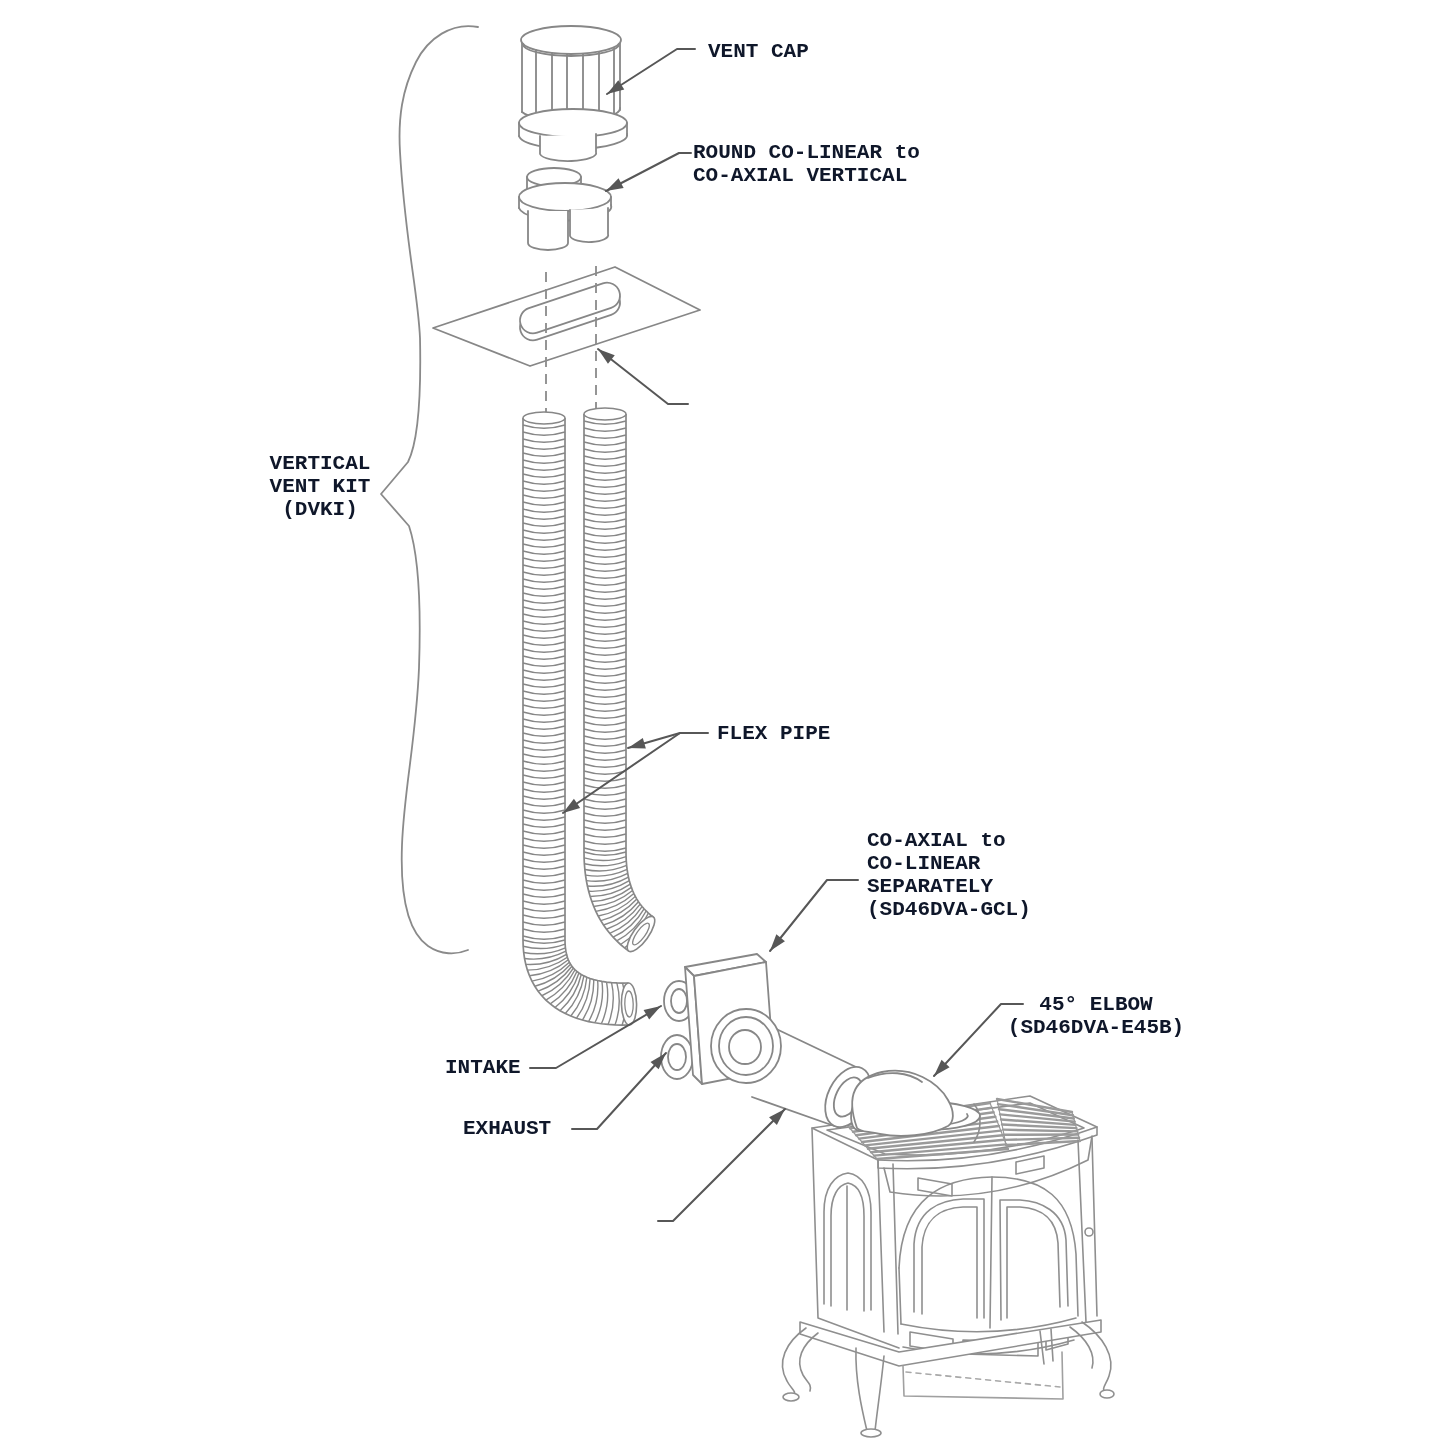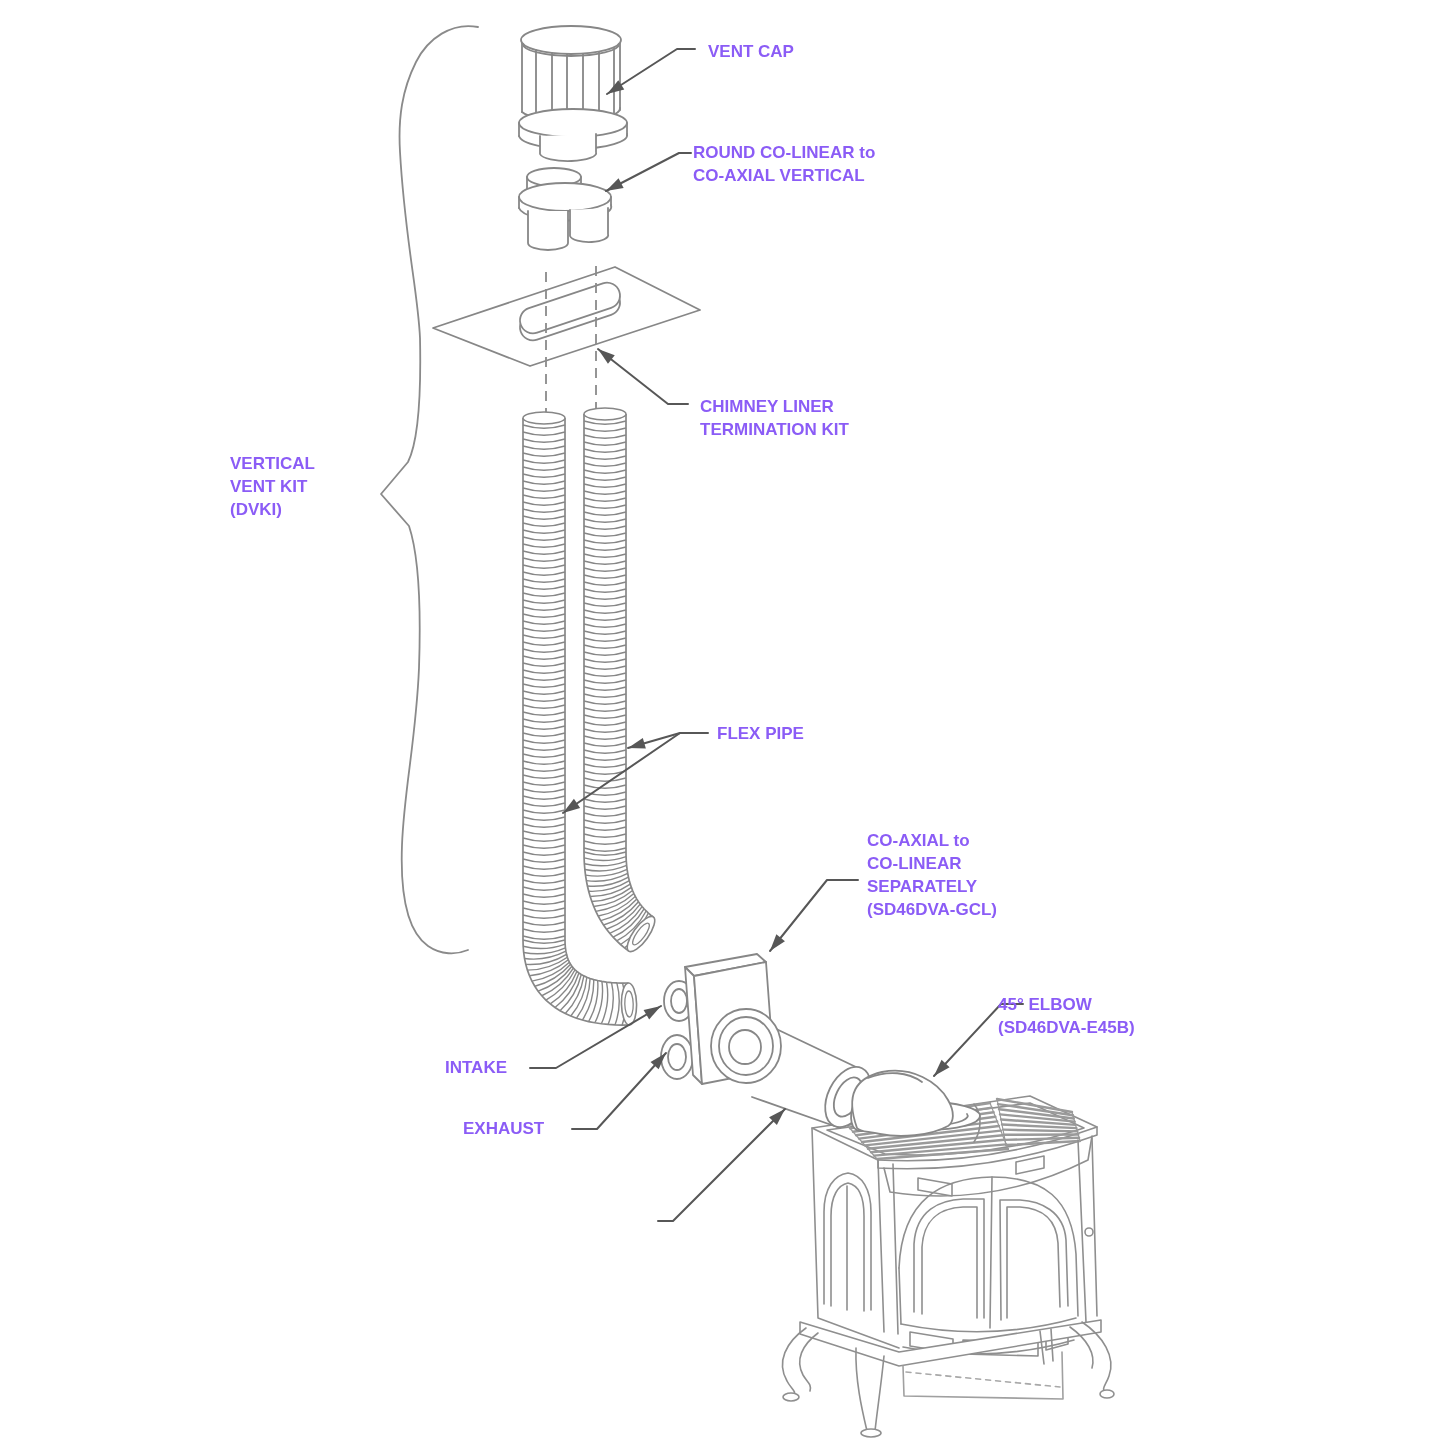--- a/index.html
+++ b/index.html
@@ -1,21 +1,21 @@
 <!DOCTYPE html>
 <html><head>
 <meta charset="utf-8">
 <style>
   html,body{margin:0;padding:0;background:#fff;}
   .stage{position:relative;width:1445px;height:1445px;background:#fff;
          font-family:"Liberation Sans",sans-serif;overflow:hidden;}
   .stage svg{position:absolute;left:0;top:0;}
-  .label{position:absolute;color:#8b5cf6;font-size:17px;line-height:23px;
-         font-weight:700;white-space:pre-line;letter-spacing:0;}
-  .center{text-align:left;}
+  .label{position:absolute;color:#0f172a;font-size:21px;line-height:23px;
+         font-weight:700;white-space:pre-line;letter-spacing:0;font-family:Liberation Mono, monospace;}
+  .center{text-align:center;}
   .lh24{line-height:24px;}
 </style>
 </head>
 <body>
 
 <div class="stage">
 
 <svg id="art" width="1445" height="1445" viewBox="0 0 1445 1445">
 
   <g stroke="#8a8a8a" stroke-width="1.8" fill="none" stroke-linecap="round" stroke-linejoin="round">
@@ -357,22 +357,20 @@
         <path d="M572,1129 L597,1129 L666,1053" fill="none" stroke="#575757" stroke-width="2" stroke-linecap="round" stroke-linejoin="round"></path>
         <polygon points="666,1053 658.6449020351911,1069.2835049644746 650.5007140900516,1061.8894395932293" fill="#575757" stroke="none"></polygon>
         <path d="M658,1221 L673,1221 L785,1109" fill="none" stroke="#575757" stroke-width="2" stroke-linecap="round" stroke-linejoin="round"></path>
         <polygon points="785,1109 776.8682720163547,1124.9099025766973 769.0900974233027,1117.1317279836453" fill="#575757" stroke="none"></polygon>
       </g>
 </svg>
 
   <div class="label" style="left:708px;top:40px;">VENT CAP</div>
   <div class="label" style="left:693px;top:141px;">ROUND CO-LINEAR to
 CO-AXIAL VERTICAL</div>
-  <div class="label" style="left:700px;top:395px;">CHIMNEY LINER
-TERMINATION KIT</div>
   <div class="label center" style="left:230px;top:452px;width:180px;">VERTICAL
 VENT KIT
 (DVKI)</div>
   <div class="label" style="left:717px;top:722px;text-align:center;">FLEX PIPE</div>
   <div class="label" style="left:867px;top:829px;">CO-AXIAL to
 CO-LINEAR
 SEPARATELY
 (SD46DVA-GCL)</div>
   <div class="label center" style="left:998px;top:993px;width:196px;">45° ELBOW
 (SD46DVA-E45B)</div>

